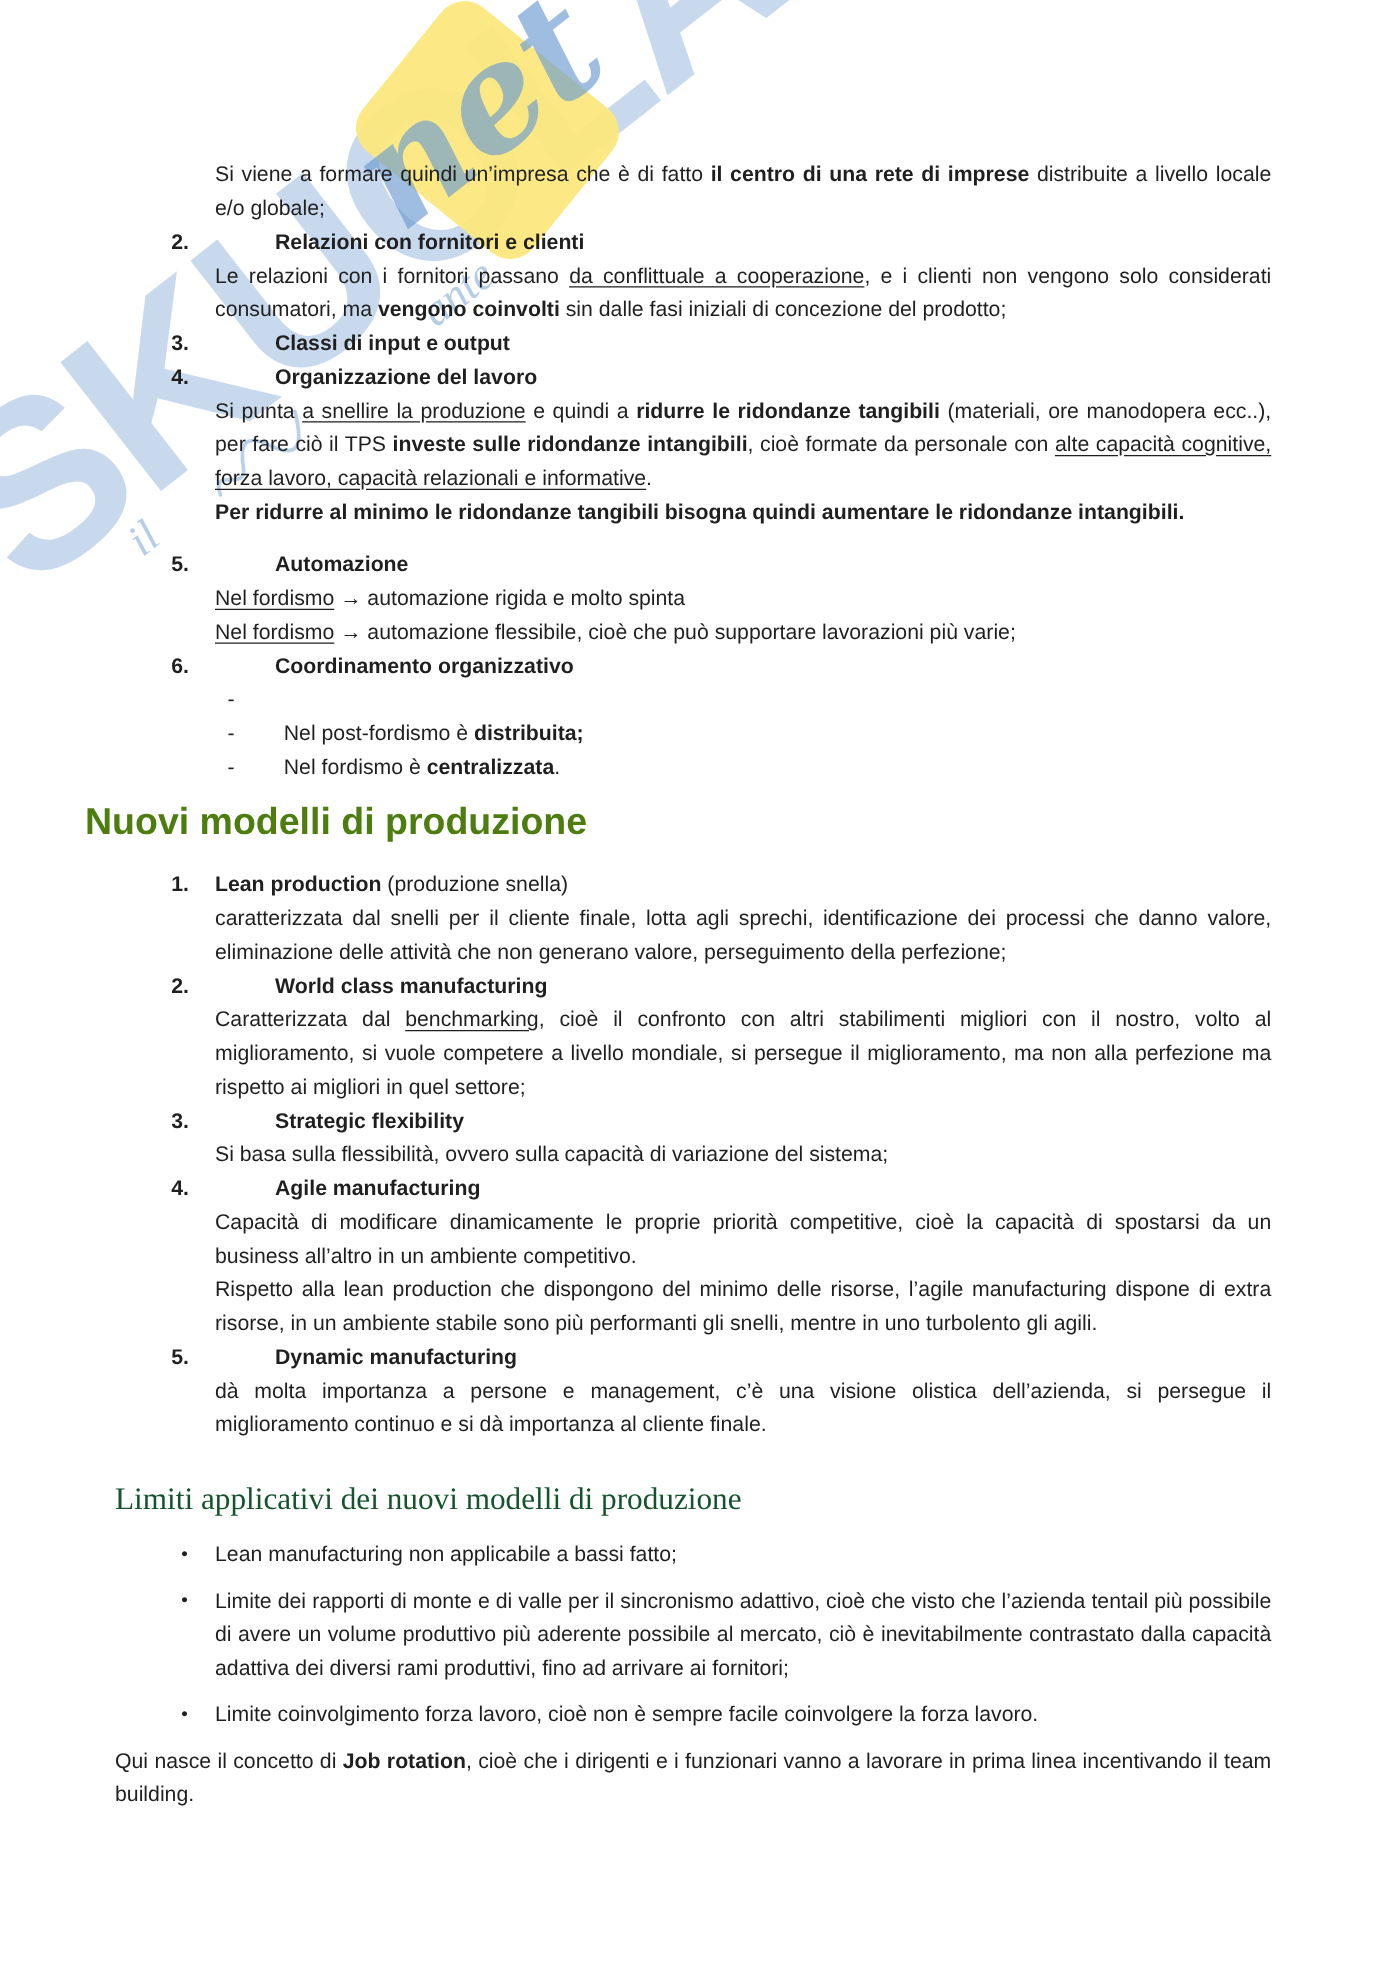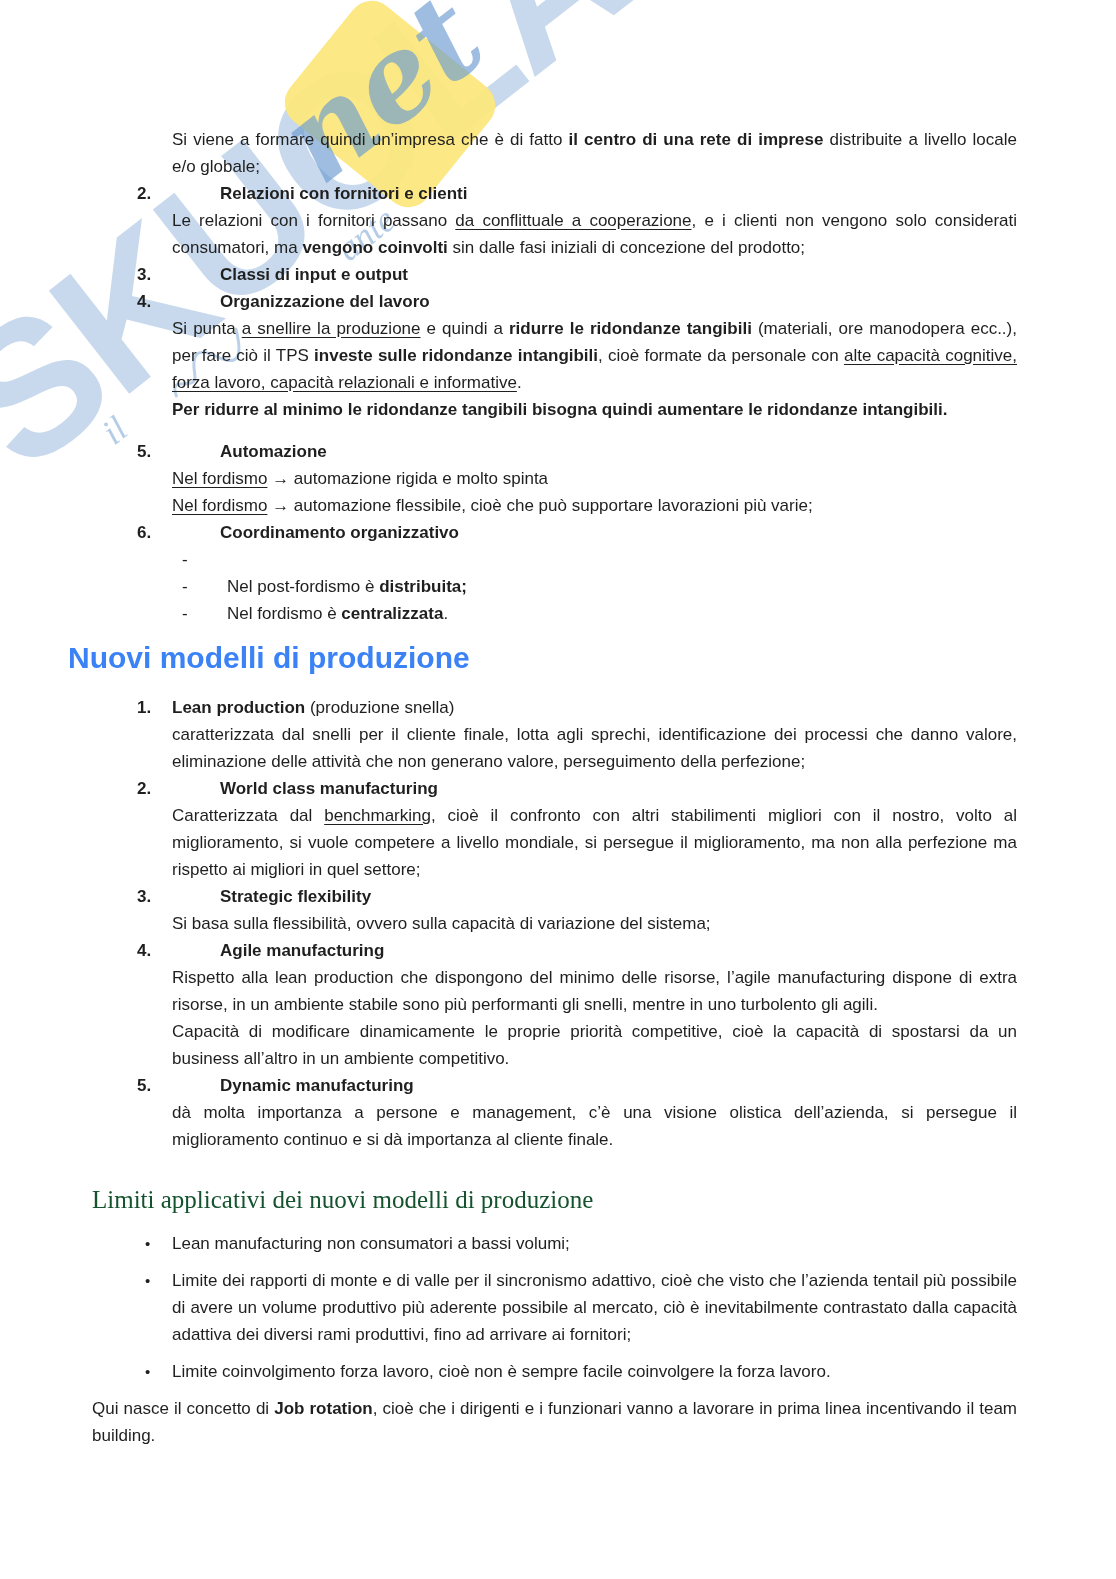--- a/index.html
+++ b/index.html
@@ -45,21 +45,21 @@
   .para{text-align:justify;}
   .indented{margin-left:80px;}
   .li{display:flex; align-items:flex-start;}
   .li .num{flex:0 0 35px; margin-left:45px; font-weight:bold;}
   .li .li-body{flex:1; min-width:0;}
   .li-title{font-weight:bold;margin-left:48px;}
   .dash-item{display:flex;}
   .dash-item .dash{flex:0 0 45px; margin-left:90px;}
   .gap-top-15{margin-top:15px;}
   h1.section-heading{
-    font-size:30px; line-height:36px; font-weight:bold; color:#3b82f6;
+    font-size:30px; line-height:36px; font-weight:bold; color:#4d7c0f;
     margin:13px 0 18px -24px; font-family:"Liberation Sans","DejaVu Sans",sans-serif;
   }
   h2.subsection-heading{
     font-family:"Liberation Serif","DejaVu Serif",serif;
     font-size:25px; line-height:31px; font-weight:normal; color:#14532d;
     margin:31px 0 15px 0;
   }
   .bullet-item{display:flex; margin-bottom:10px;}
   .bullet-item .bullet{flex:0 0 27px; margin-left:53px; font-size:15px;}
   .closing{margin-top:1px;}
@@ -162,38 +162,38 @@
       <div class="li-body">
         <div class="li-title"><span class="run-b">Strategic flexibility</span></div>
         <div class="para"><span class="run-n">Si basa sulla flessibilità, ovvero sulla capacità di variazione del sistema;</span></div>
       </div>
     </div>
 
     <div class="li">
       <span class="num">4.</span>
       <div class="li-body">
         <div class="li-title"><span class="run-b">Agile manufacturing</span></div>
+        <div class="para"><span class="run-n">Capacità di modificare dinamicamente le proprie priorità competitive, cioè la capacità di spostarsi da un business all’altro in un ambiente competitivo.</span></div>
         <div class="para"><span class="run-n">Rispetto alla lean production che dispongono del minimo delle risorse, l’agile manufacturing dispone di extra risorse, in un ambiente stabile sono più performanti gli snelli, mentre in uno turbolento gli agili.</span></div>
-        <div class="para"><span class="run-n">Capacità di modificare dinamicamente le proprie priorità competitive, cioè la capacità di spostarsi da un business all’altro in un ambiente competitivo.</span></div>
       </div>
     </div>
 
     <div class="li">
       <span class="num">5.</span>
       <div class="li-body">
         <div class="li-title"><span class="run-b">Dynamic manufacturing</span></div>
         <div class="para"><span class="run-n">dà molta importanza a persone e management, c’è una visione olistica dell’azienda, si persegue il miglioramento continuo e si dà importanza al cliente finale.</span></div>
       </div>
     </div>
 
     <h2 class="subsection-heading">Limiti applicativi dei nuovi modelli di produzione</h2>
 
     <div class="bullet-item">
       <span class="bullet">•</span>
-      <div class="para"><span class="run-n">Lean manufacturing non consumatori a bassi volumi;</span></div>
+      <div class="para"><span class="run-n">Lean manufacturing non applicabile a bassi fatto;</span></div>
     </div>
     <div class="bullet-item">
       <span class="bullet">•</span>
       <div class="para"><span class="run-n">Limite dei rapporti di monte e di valle per il sincronismo adattivo, cioè che visto che l’azienda tentail più possibile di avere un volume produttivo più aderente possibile al mercato, ciò è inevitabilmente contrastato dalla capacità adattiva dei diversi rami produttivi, fino ad arrivare ai fornitori;</span></div>
     </div>
     <div class="bullet-item">
       <span class="bullet">•</span>
       <div class="para"><span class="run-n">Limite coinvolgimento forza lavoro, cioè non è sempre facile coinvolgere la forza lavoro.</span></div>
     </div>
 

